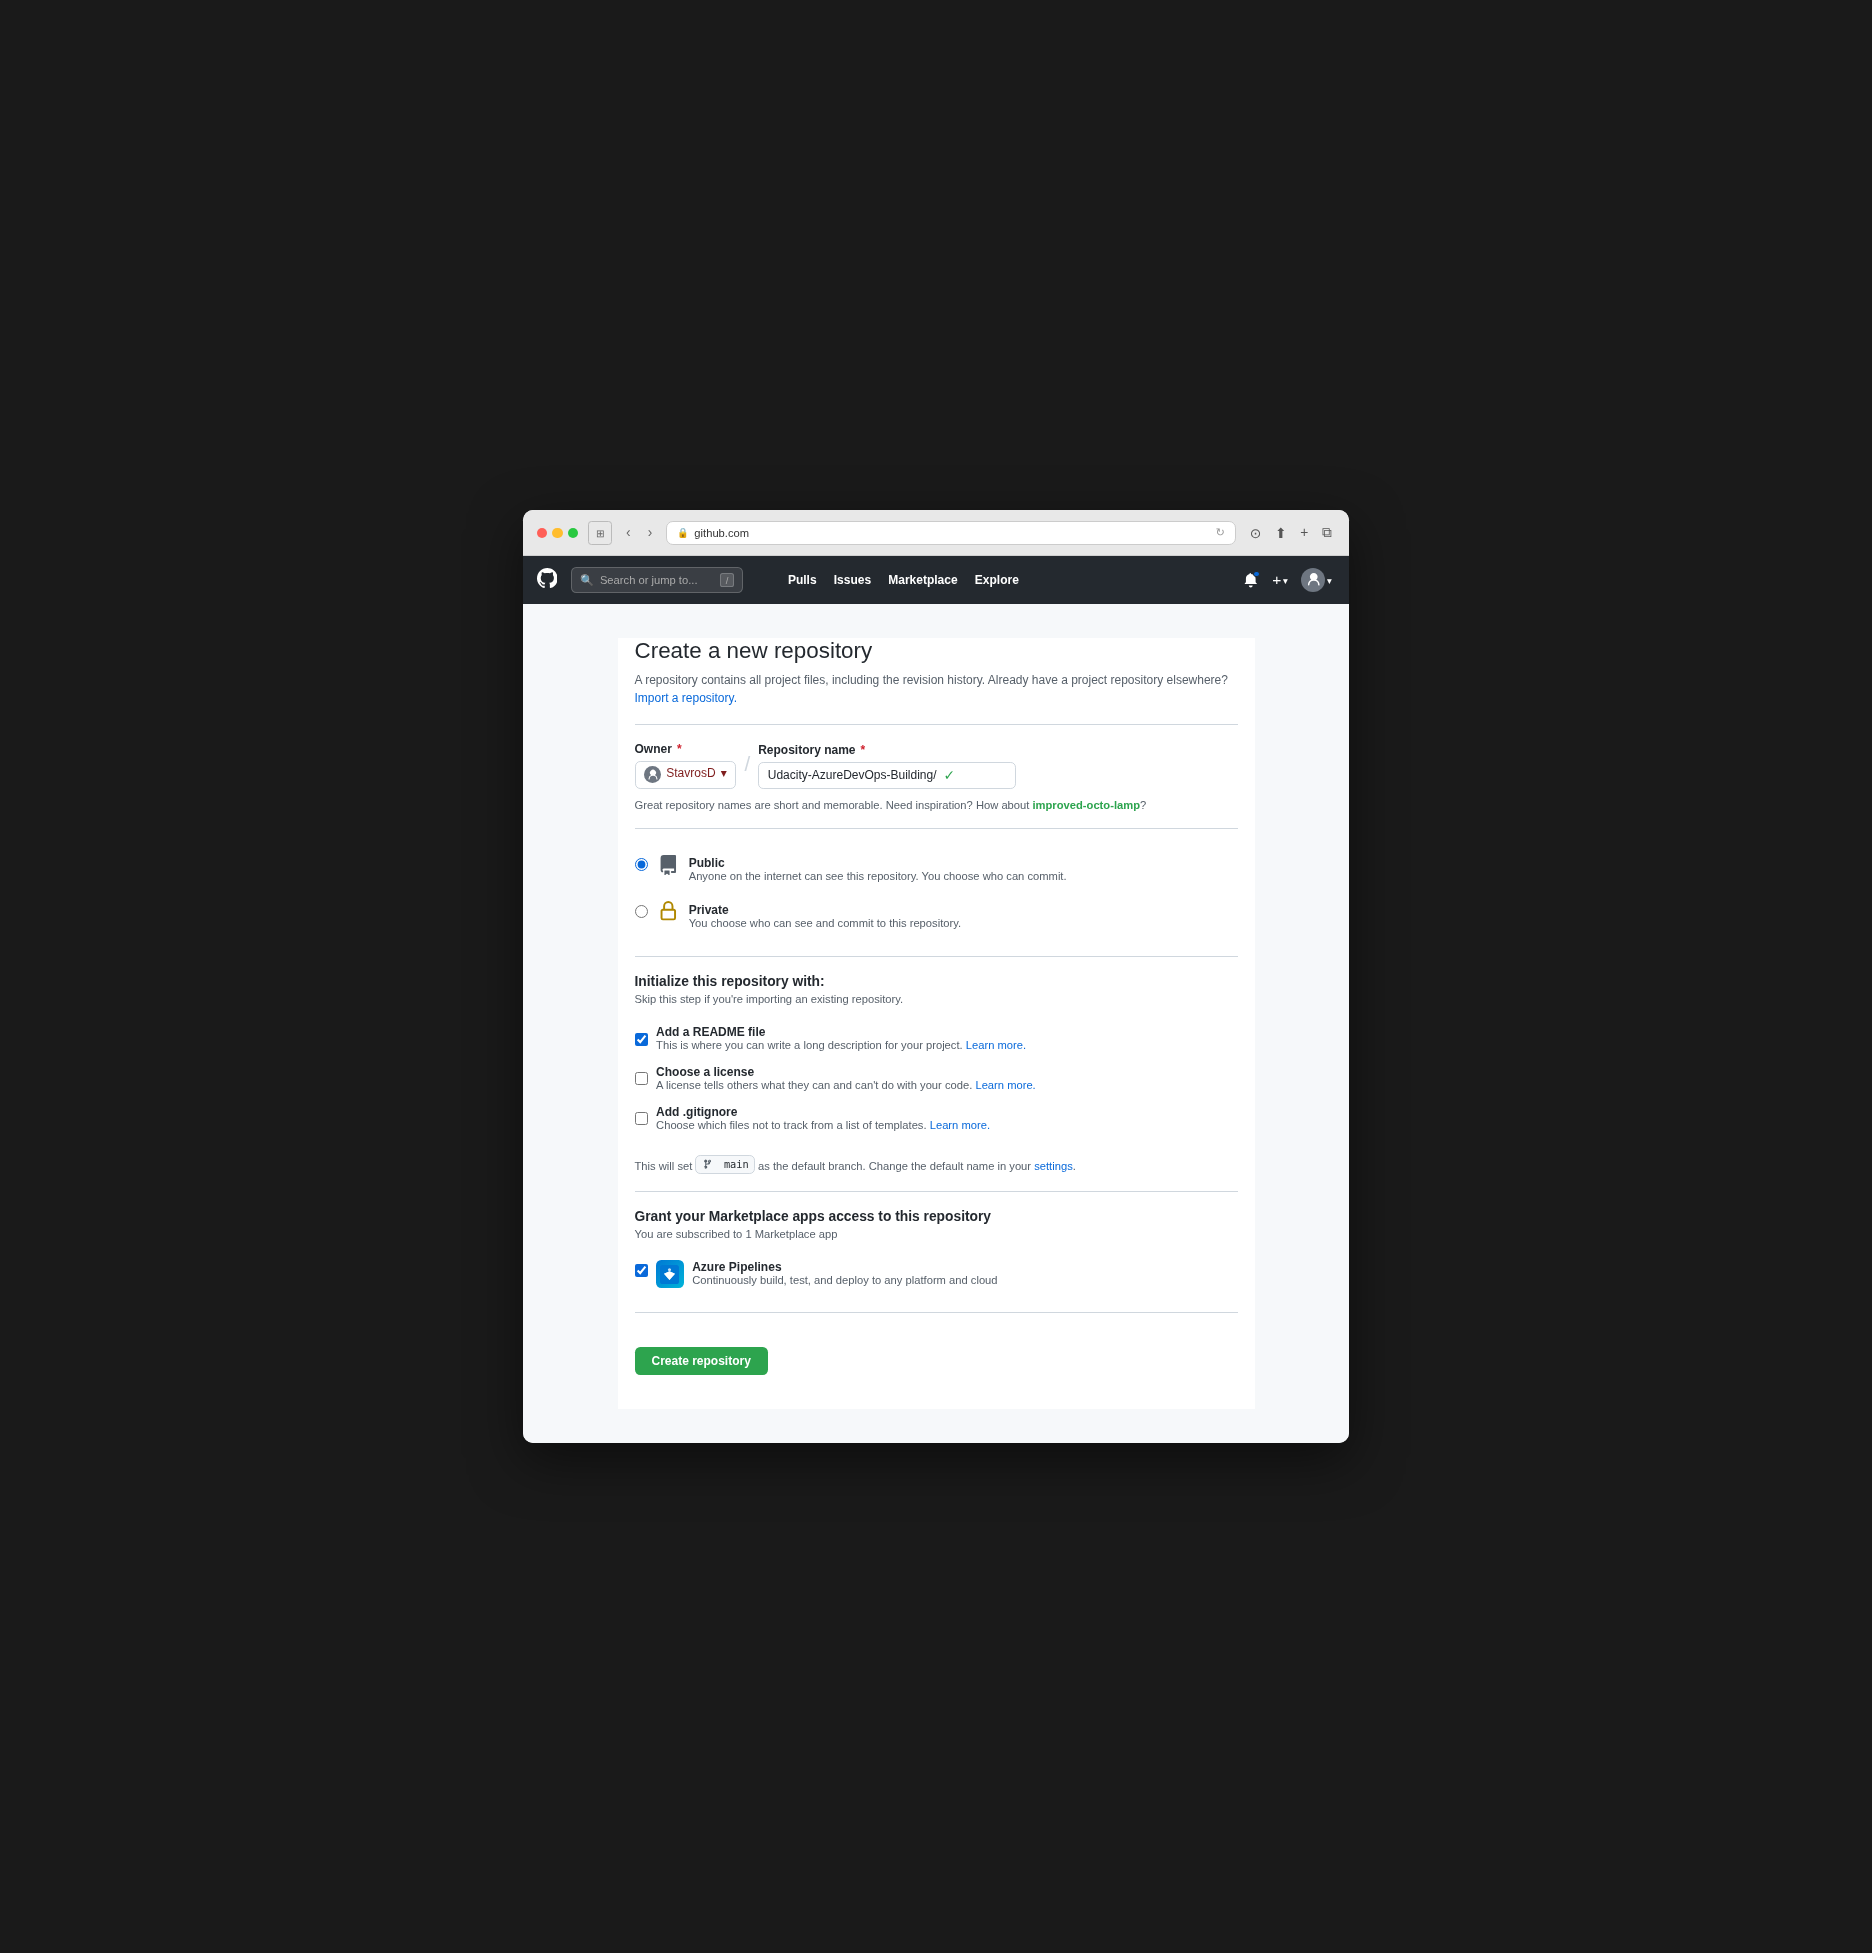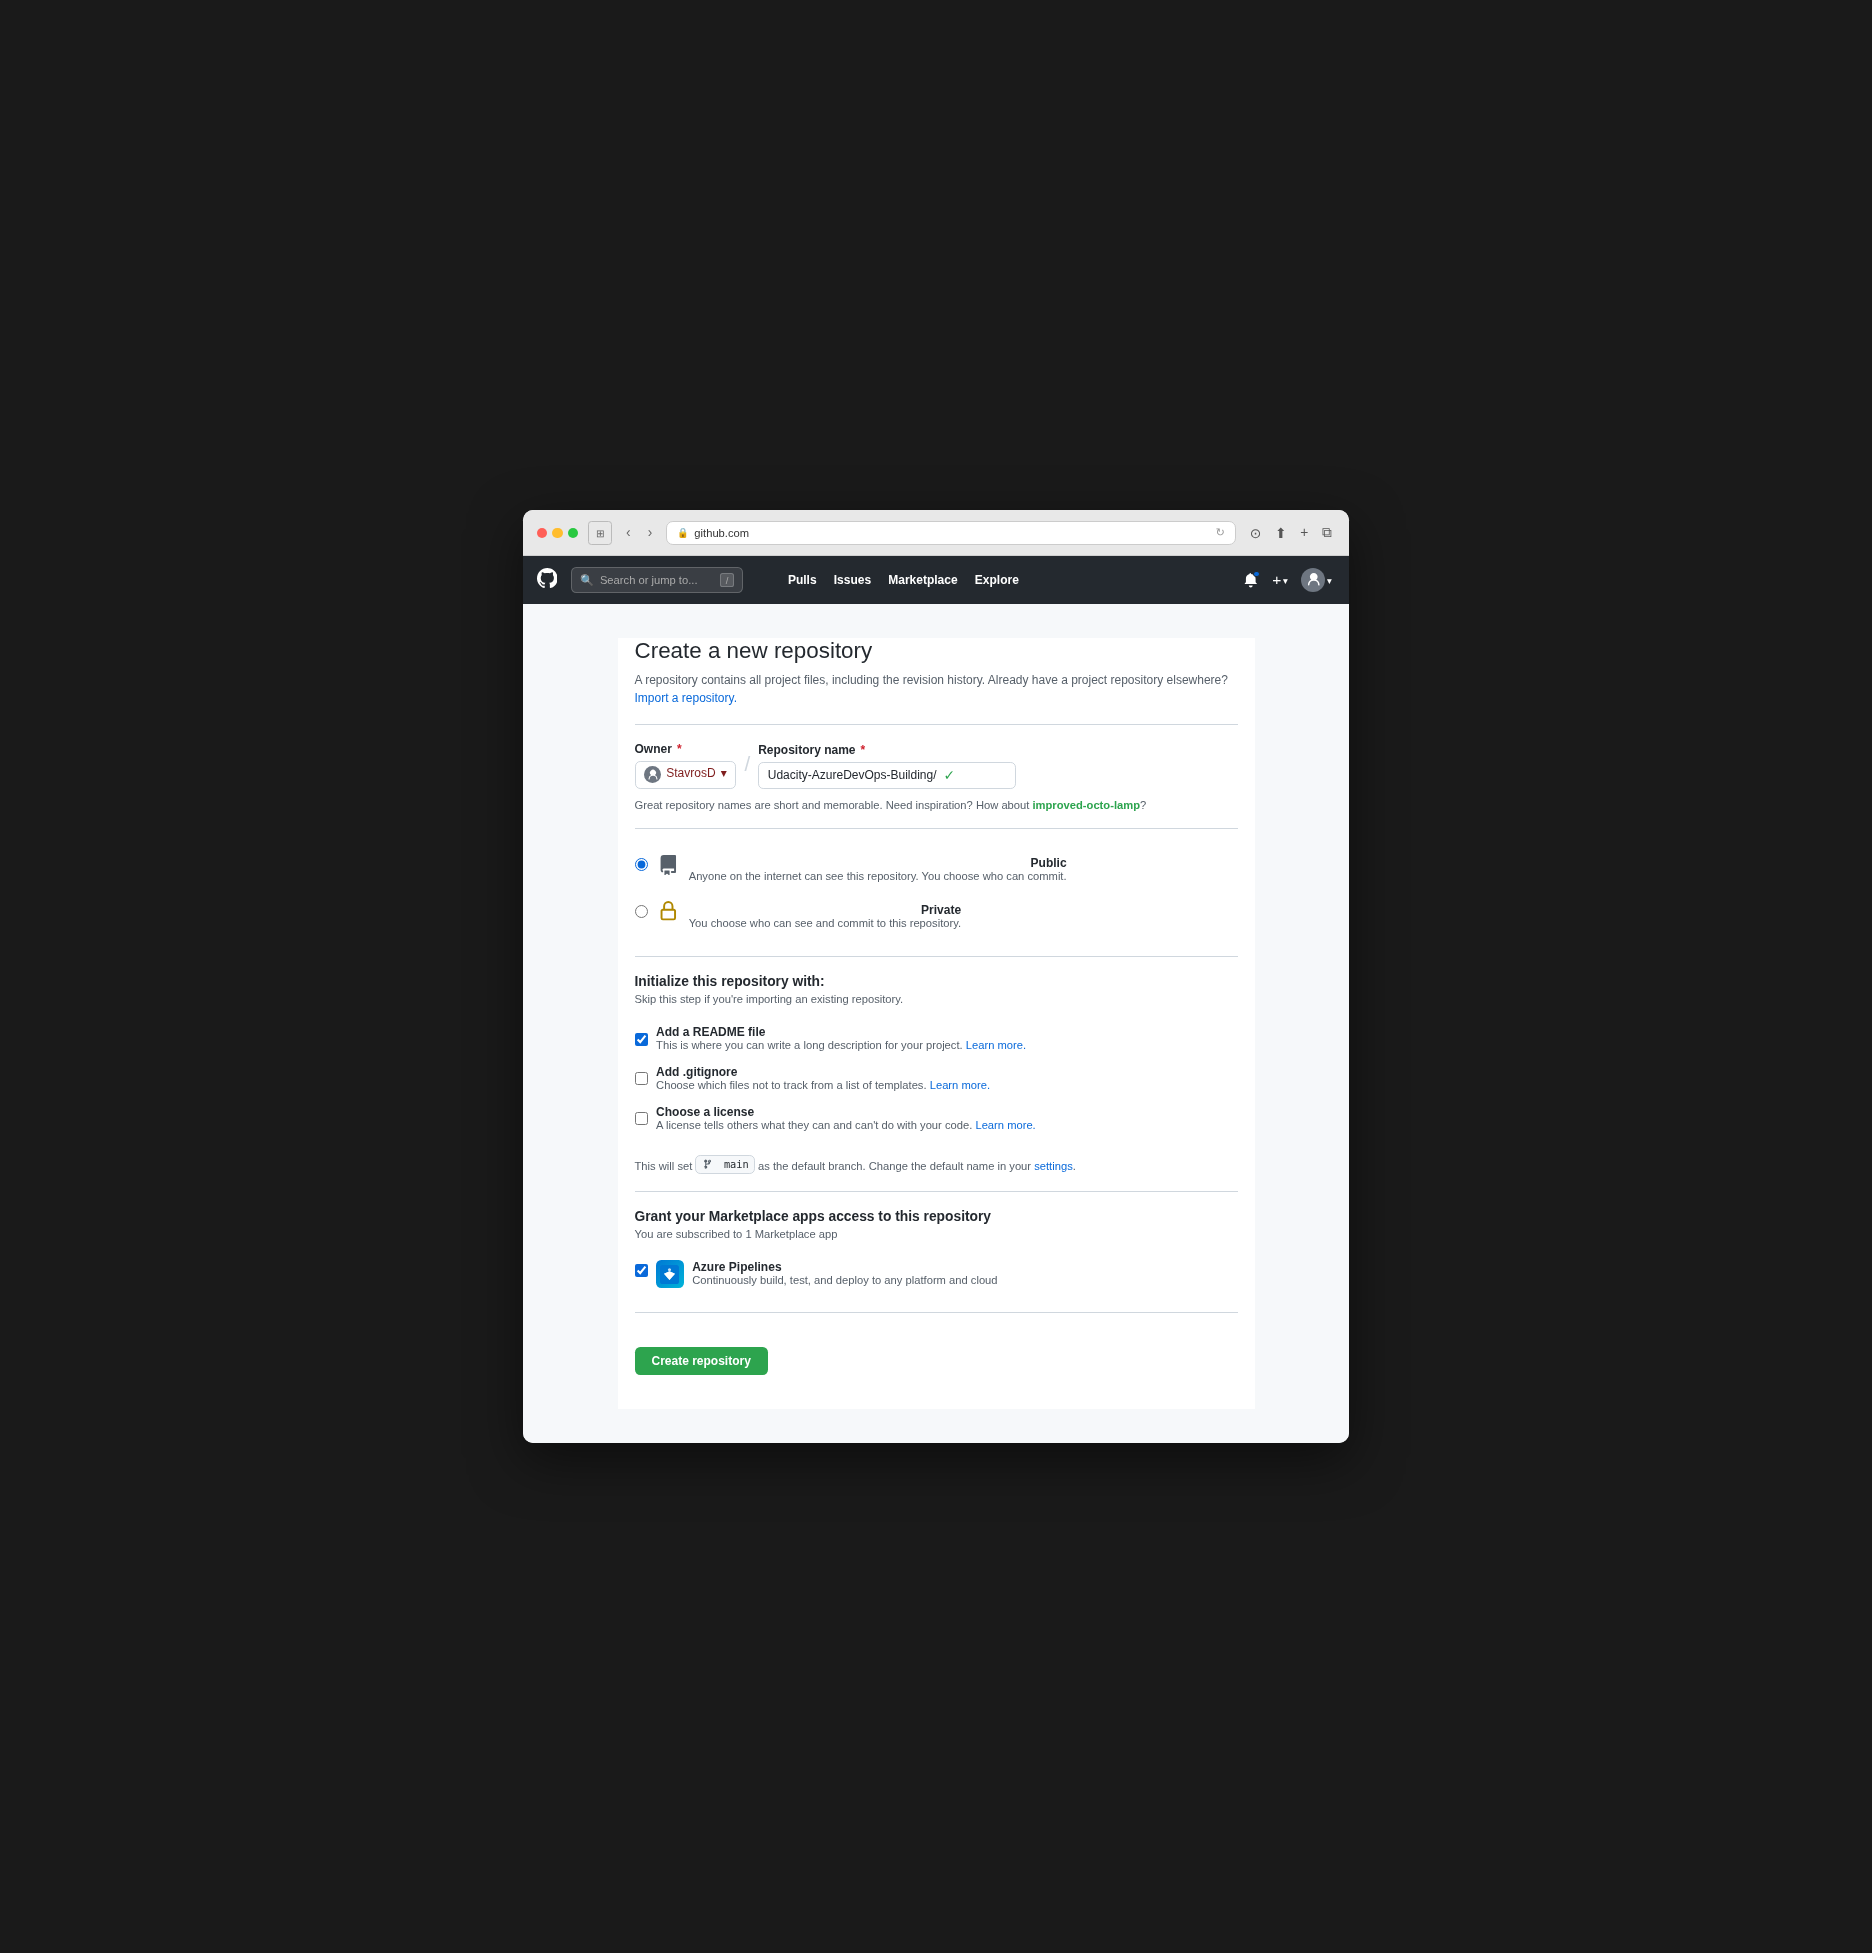--- a/index.html
+++ b/index.html
@@ -366,21 +366,20 @@
 
     .visibility-icon {
       font-size: 20.6px;
       margin-top: -1.7px;
       flex-shrink: 0;
     }
 
     .visibility-text-group {
       display: flex;
       flex-direction: column;
-      text-align: right;
     }
 
     .visibility-title {
       font-size: 12px;
       font-weight: 600;
       color: #24292f;
     }
 
     .visibility-desc {
       font-size: 11.2px;
@@ -693,34 +692,34 @@
             <span class="checkbox-desc">
               <span>This is where you can write a long description for your project.</span>
               <a href="#">Learn more.</a>
             </span>
           </div>
         </div>
 
         <div class="checkbox-item">
           <input type="checkbox" style="">
           <div class="checkbox-text-group">
+            <span class="checkbox-title">Choose a license</span>
+            <span class="checkbox-desc">
+              <span>A license tells others what they can and can't do with your code.</span>
+              <a href="#">Learn more.</a>
+            </span>
+          </div>
+        </div>
+
+        <div class="checkbox-item">
+          <input type="checkbox" style="">
+          <div class="checkbox-text-group">
             <span class="checkbox-title">Add .gitignore</span>
             <span class="checkbox-desc">
               <span>Choose which files not to track from a list of templates.</span>
-              <a href="#">Learn more.</a>
-            </span>
-          </div>
-        </div>
-
-        <div class="checkbox-item">
-          <input type="checkbox" style="">
-          <div class="checkbox-text-group">
-            <span class="checkbox-title">Choose a license</span>
-            <span class="checkbox-desc">
-              <span>A license tells others what they can and can't do with your code.</span>
               <a href="#">Learn more.</a>
             </span>
           </div>
         </div>
       </div>
 
       
       <p class="default-branch-text">
         <span>This will set</span>
         <span class="branch-badge">

